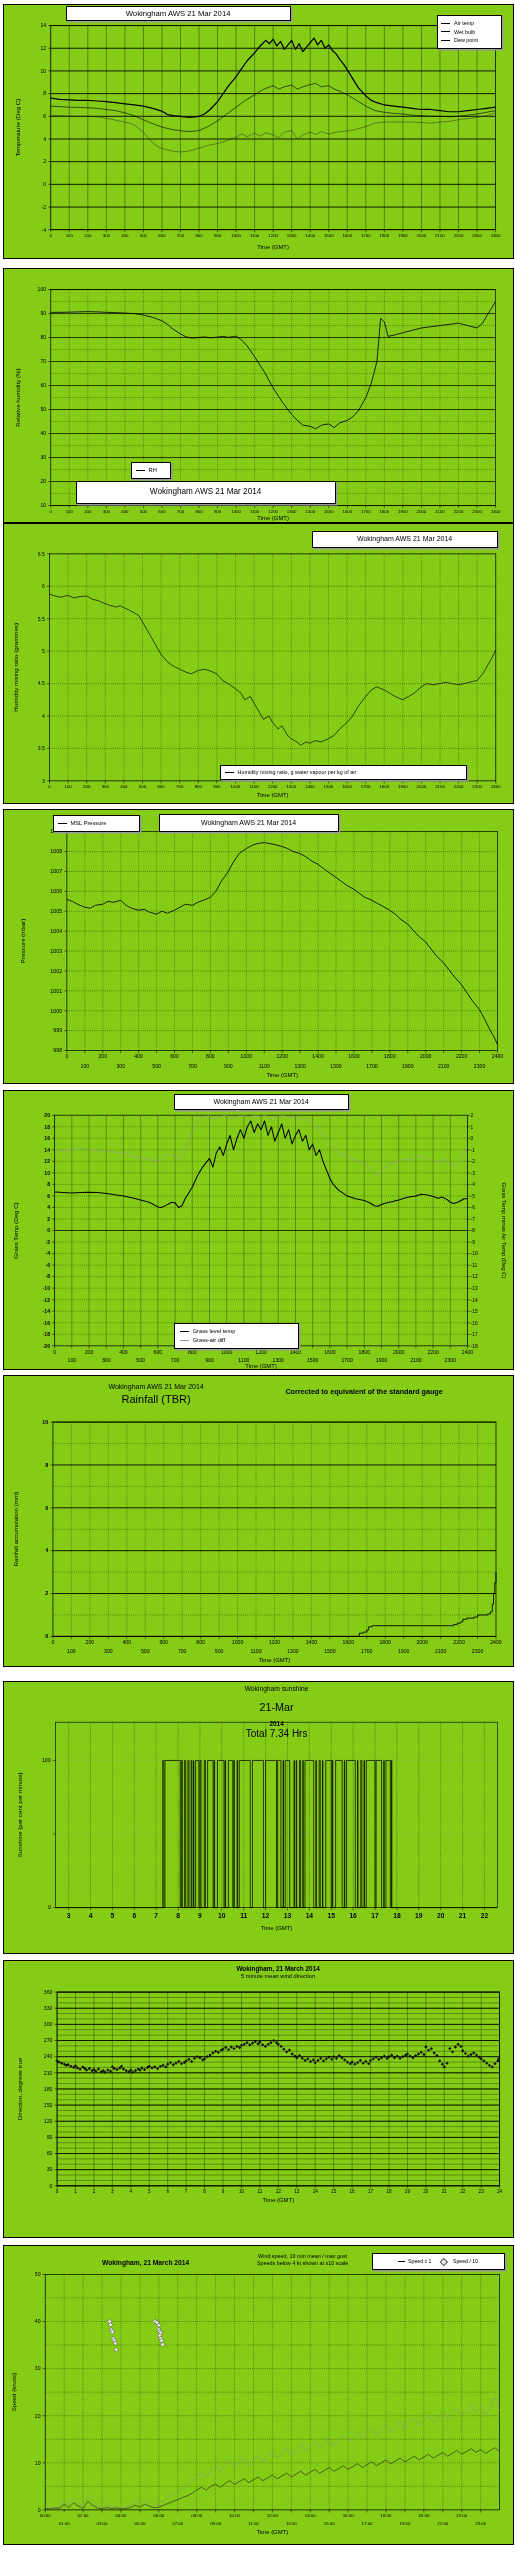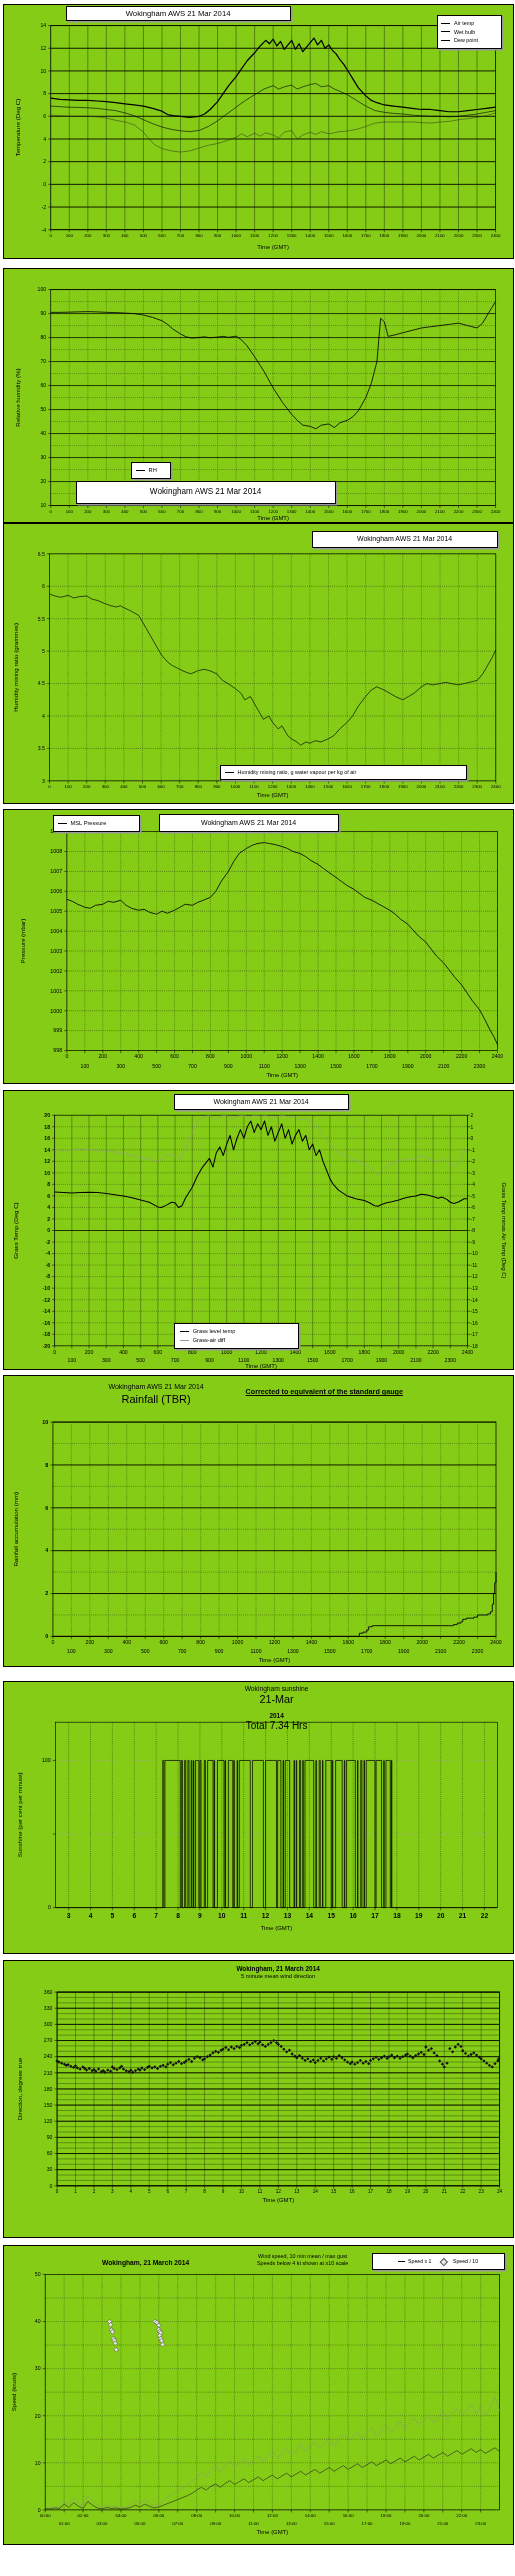--- a/index.html
+++ b/index.html
@@ -841,21 +841,21 @@
         <line x1="955" y1="505" x2="955" y2="510" stroke="#000" stroke-width="1"></line>
         <text x="955" y="520" font-size="10" text-anchor="middle" fill="#000" font-family="&quot;Liberation Sans&quot;,&quot;DejaVu Sans&quot;,sans-serif">2400</text>
         <text x="525" y="554" font-size="11.5" text-anchor="middle" fill="#000" font-family="&quot;Liberation Sans&quot;,&quot;DejaVu Sans&quot;,sans-serif">Time (GMT)</text>
         <text x="28" y="297" font-size="12" text-anchor="middle" fill="#000" font-family="&quot;Liberation Sans&quot;,&quot;DejaVu Sans&quot;,sans-serif" transform="rotate(-90 28 297)">Rainfall accumulation (mm)</text>
         <polyline points="95.0,505.0 686.3,505.0 686.3,505.0 689.8,505.0 689.8,498.8 697.0,498.8 697.0,496.7 704.2,496.7 704.2,492.5 707.8,492.5 707.8,486.3 714.9,486.3 714.9,484.2 865.4,484.2 865.4,484.2 872.6,484.2 872.6,482.1 879.8,482.1 879.8,479.2 886.9,479.2 886.9,476.7 890.5,476.7 890.5,471.7 897.7,471.7 897.7,469.6 912.0,469.6 912.0,467.6 919.2,467.6 919.2,463.4 933.5,463.4 933.5,463.4 938.9,463.4 938.9,461.3 944.2,461.3 944.2,457.2 947.8,457.2 947.8,442.6 950.3,442.6 950.3,421.8 952.5,421.8 952.5,401.0 955.0,401.0 955.0,380.2" fill="none" stroke="#000000" stroke-width="1.7" stroke-linejoin="round"></polyline>
       </svg>
     <div class="ovl ctr" style="left:57px;top:7.2px;width:191px;">
       <div style="font-size:7px;">Wokingham AWS 21 Mar 2014</div>
       <div style="font-size:11px;margin-top:3.1px;">Rainfall (TBR)</div>
     </div>
-    <div class="ovl" style="left:242px;top:11.3px;width:237px;text-align:left;font-weight:bold;font-size:7.2px;text-decoration:underline;">
+    <div class="ovl" style="left:242px;top:11.3px;width:237px;text-align:center;font-weight:bold;font-size:7.2px;">
       <span>Corrected to equivalent of the standard gauge</span>
     </div>
   </div>
 
   <div class="panel" style="top:1681px;height:271px;">
     <svg id="svg6" width="509" height="271" viewBox="0 0 988 526">
         <line x1="125.48514851485149" y1="78" x2="125.48514851485149" y2="438" stroke="#000" stroke-width="0.9" stroke-dasharray="1.5 2.6"></line>
         <line x1="167.96039603960395" y1="78" x2="167.96039603960395" y2="438" stroke="#000" stroke-width="0.9" stroke-dasharray="1.5 2.6"></line>
         <line x1="210.4356435643564" y1="78" x2="210.4356435643564" y2="438" stroke="#000" stroke-width="0.9" stroke-dasharray="1.5 2.6"></line>
         <line x1="252.9108910891089" y1="78" x2="252.9108910891089" y2="438" stroke="#000" stroke-width="0.9" stroke-dasharray="1.5 2.6"></line>
@@ -922,21 +922,21 @@
         <line x1="890.039603960396" y1="438" x2="890.039603960396" y2="443" stroke="#000" stroke-width="1"></line>
         <text x="890.039603960396" y="458" font-size="13" text-anchor="middle" fill="#000" font-family="&quot;Liberation Sans&quot;,&quot;DejaVu Sans&quot;,sans-serif" font-weight="bold">21</text>
         <line x1="932.5148514851485" y1="438" x2="932.5148514851485" y2="443" stroke="#000" stroke-width="1"></line>
         <text x="932.5148514851485" y="458" font-size="13" text-anchor="middle" fill="#000" font-family="&quot;Liberation Sans&quot;,&quot;DejaVu Sans&quot;,sans-serif" font-weight="bold">22</text>
         <text x="529" y="482" font-size="11.5" text-anchor="middle" fill="#000" font-family="&quot;Liberation Sans&quot;,&quot;DejaVu Sans&quot;,sans-serif">Time (GMT)</text>
         <text x="34" y="258" font-size="12" text-anchor="middle" fill="#000" font-family="&quot;Liberation Sans&quot;,&quot;DejaVu Sans&quot;,sans-serif" transform="rotate(-90 34 258)">Sunshine (per cent per minute)</text>
         <path d="M 100 438 L 308.1287128712871 438 L 308.1287128712871 152.28571428571428 L 310.25247524752467 152.28571428571428 L 310.25247524752467 438 L 312.37623762376234 438 L 312.37623762376234 152.28571428571428 L 342.10891089108907 152.28571428571428 L 342.10891089108907 438 L 344.23267326732673 438 L 344.23267326732673 152.28571428571428 L 346.3564356435643 152.28571428571428 L 346.3564356435643 438 L 350.6039603960396 438 L 350.6039603960396 152.28571428571428 L 352.72772277227716 152.28571428571428 L 352.72772277227716 438 L 356.9752475247524 438 L 356.9752475247524 152.28571428571428 L 359.09900990099004 152.28571428571428 L 359.09900990099004 438 L 363.3465346534653 438 L 363.3465346534653 152.28571428571428 L 364.62079207920794 152.28571428571428 L 364.62079207920794 438 L 367.59405940594047 438 L 367.59405940594047 152.28571428571428 L 368.4435643564356 152.28571428571428 L 368.4435643564356 438 L 371.8415841584158 438 L 371.8415841584158 152.28571428571428 L 378.2128712871286 152.28571428571428 L 378.2128712871286 438 L 380.3366336633663 438 L 380.3366336633663 152.28571428571428 L 382.46039603960395 152.28571428571428 L 382.46039603960395 438 L 388.8316831683168 438 L 388.8316831683168 152.28571428571428 L 390.9554455445544 152.28571428571428 L 390.9554455445544 438 L 395.20297029702965 438 L 395.20297029702965 152.28571428571428 L 405.82178217821775 152.28571428571428 L 405.82178217821775 438 L 407.9455445544554 438 L 407.9455445544554 152.28571428571428 L 408.79504950495044 152.28571428571428 L 408.79504950495044 438 L 414.3168316831683 438 L 414.3168316831683 152.28571428571428 L 427.059405940594 152.28571428571428 L 427.059405940594 438 L 429.18316831683165 438 L 429.18316831683165 152.28571428571428 L 430.03267326732663 152.28571428571428 L 430.03267326732663 438 L 435.55445544554453 438 L 435.55445544554453 152.28571428571428 L 444.04950495049496 152.28571428571428 L 444.04950495049496 438 L 446.1732673267326 438 L 446.1732673267326 152.28571428571428 L 447.02277227722766 152.28571428571428 L 447.02277227722766 438 L 452.54455445544545 438 L 452.54455445544545 152.28571428571428 L 453.3940594059406 152.28571428571428 L 453.3940594059406 438 L 456.7920792079208 438 L 456.7920792079208 152.28571428571428 L 478.02970297029697 152.28571428571428 L 478.02970297029697 438 L 482.27722772277224 438 L 482.27722772277224 152.28571428571428 L 503.5148514851484 152.28571428571428 L 503.5148514851484 438 L 507.7623762376237 438 L 507.7623762376237 152.28571428571428 L 528.9999999999999 152.28571428571428 L 528.9999999999999 438 L 531.1237623762377 438 L 531.1237623762377 152.28571428571428 L 537.4950495049504 152.28571428571428 L 537.4950495049504 438 L 541.7425742574256 438 L 541.7425742574256 152.28571428571428 L 542.5920792079207 152.28571428571428 L 542.5920792079207 438 L 545.9900990099009 438 L 545.9900990099009 152.28571428571428 L 554.4851485148514 152.28571428571428 L 554.4851485148514 438 L 562.980198019802 438 L 562.980198019802 152.28571428571428 L 563.8297029702969 152.28571428571428 L 563.8297029702969 438 L 567.2277227722772 438 L 567.2277227722772 152.28571428571428 L 568.0772277227722 152.28571428571428 L 568.0772277227722 438 L 573.59900990099 438 L 573.59900990099 152.28571428571428 L 575.7227722772277 152.28571428571428 L 575.7227722772277 438 L 579.9702970297028 438 L 579.9702970297028 152.28571428571428 L 580.819801980198 152.28571428571428 L 580.819801980198 438 L 584.2178217821781 438 L 584.2178217821781 152.28571428571428 L 601.2079207920791 152.28571428571428 L 601.2079207920791 438 L 605.4554455445544 438 L 605.4554455445544 152.28571428571428 L 606.3049504950494 152.28571428571428 L 606.3049504950494 438 L 611.8267326732672 438 L 611.8267326732672 152.28571428571428 L 613.9504950495049 152.28571428571428 L 613.9504950495049 438 L 618.1980198019801 438 L 618.1980198019801 152.28571428571428 L 619.0475247524752 152.28571428571428 L 619.0475247524752 438 L 624.569306930693 438 L 624.569306930693 152.28571428571428 L 635.188118811881 152.28571428571428 L 635.188118811881 438 L 637.3118811881187 438 L 637.3118811881187 152.28571428571428 L 638.1613861386138 152.28571428571428 L 638.1613861386138 438 L 643.6831683168316 438 L 643.6831683168316 152.28571428571428 L 656.4257425742574 152.28571428571428 L 656.4257425742574 438 L 660.6732673267326 438 L 660.6732673267326 152.28571428571428 L 661.5227722772275 152.28571428571428 L 661.5227722772275 438 L 664.9207920792078 438 L 664.9207920792078 152.28571428571428 L 681.9108910891089 152.28571428571428 L 681.9108910891089 438 L 686.158415841584 438 L 686.158415841584 152.28571428571428 L 687.0079207920791 152.28571428571428 L 687.0079207920791 438 L 692.529702970297 438 L 692.529702970297 152.28571428571428 L 694.6534653465345 152.28571428571428 L 694.6534653465345 438 L 698.9009900990097 438 L 698.9009900990097 152.28571428571428 L 699.7504950495048 152.28571428571428 L 699.7504950495048 438 L 703.1485148514851 438 L 703.1485148514851 152.28571428571428 L 720.138613861386 152.28571428571428 L 720.138613861386 438 L 722.2623762376237 438 L 722.2623762376237 152.28571428571428 L 732.8811881188118 152.28571428571428 L 732.8811881188118 438 L 737.1287128712869 438 L 737.1287128712869 152.28571428571428 L 737.9782178217822 152.28571428571428 L 737.9782178217822 438 L 741.3762376237623 438 L 741.3762376237623 152.28571428571428 L 749.8712871287128 152.28571428571428 L 749.8712871287128 438 L 751.9950495049504 438 L 751.9950495049504 152.28571428571428 L 752.8445544554454 152.28571428571428 L 752.8445544554454 438 L 958 438" fill="none" stroke="#000" stroke-width="1.4"></path>
       </svg>
     <div class="ovl ctr" style="left:52px;top:3.1px;width:442px;">
       <div style="font-size:6.7px;">Wokingham sunshine</div>
-      <div style="font-size:10.8px;margin-top:1px;">21-Mar</div>
+      <div style="font-size:10.8px;margin-top:9px;">21-Mar</div>
       <div style="font-size:6.4px;font-weight:bold;margin-top:7.2px;">2014</div>
       <div style="font-size:10px;margin-top:1px;">Total 7.34 Hrs</div>
     </div>
   </div>
 
   <div class="panel" style="top:1960px;height:276px;">
     <svg id="svg7" width="509" height="276" viewBox="0 0 988 535">
         <line x1="103" y1="60" x2="103" y2="436" stroke="#000" stroke-width="0.6"></line>
         <line x1="138.79166666666666" y1="60" x2="138.79166666666666" y2="436" stroke="#000" stroke-width="0.6"></line>
         <line x1="174.58333333333331" y1="60" x2="174.58333333333331" y2="436" stroke="#000" stroke-width="0.6"></line>

